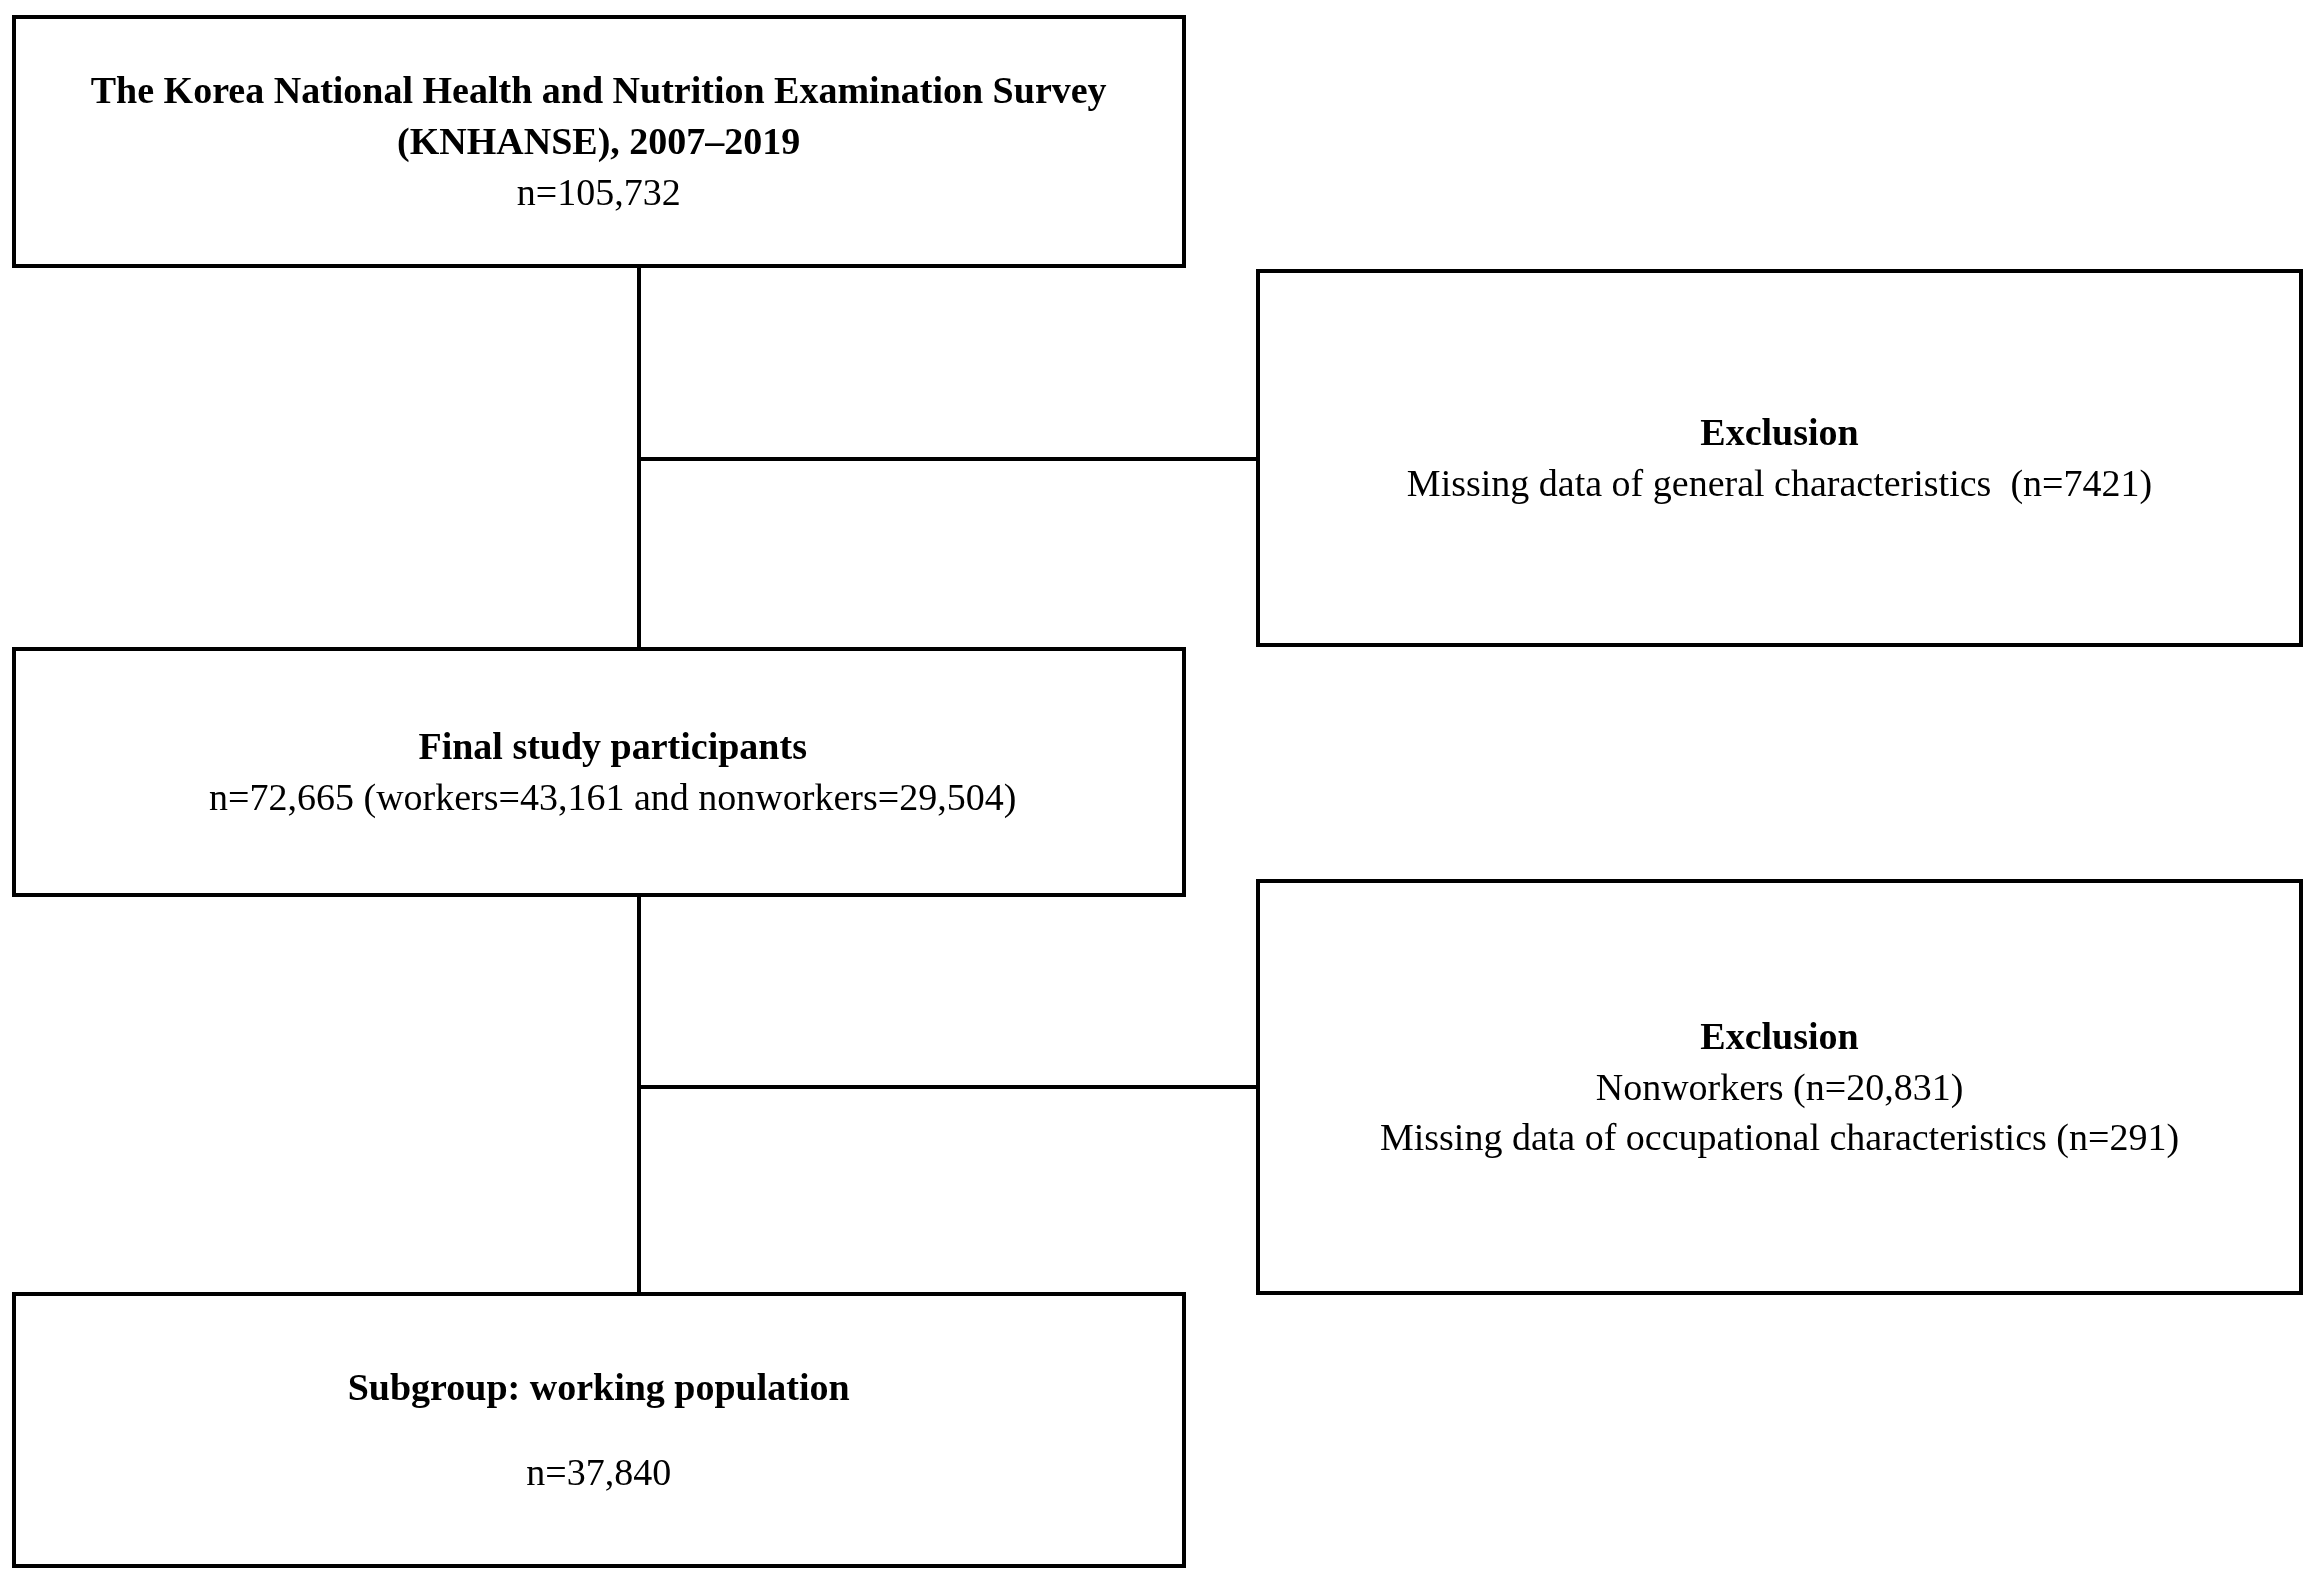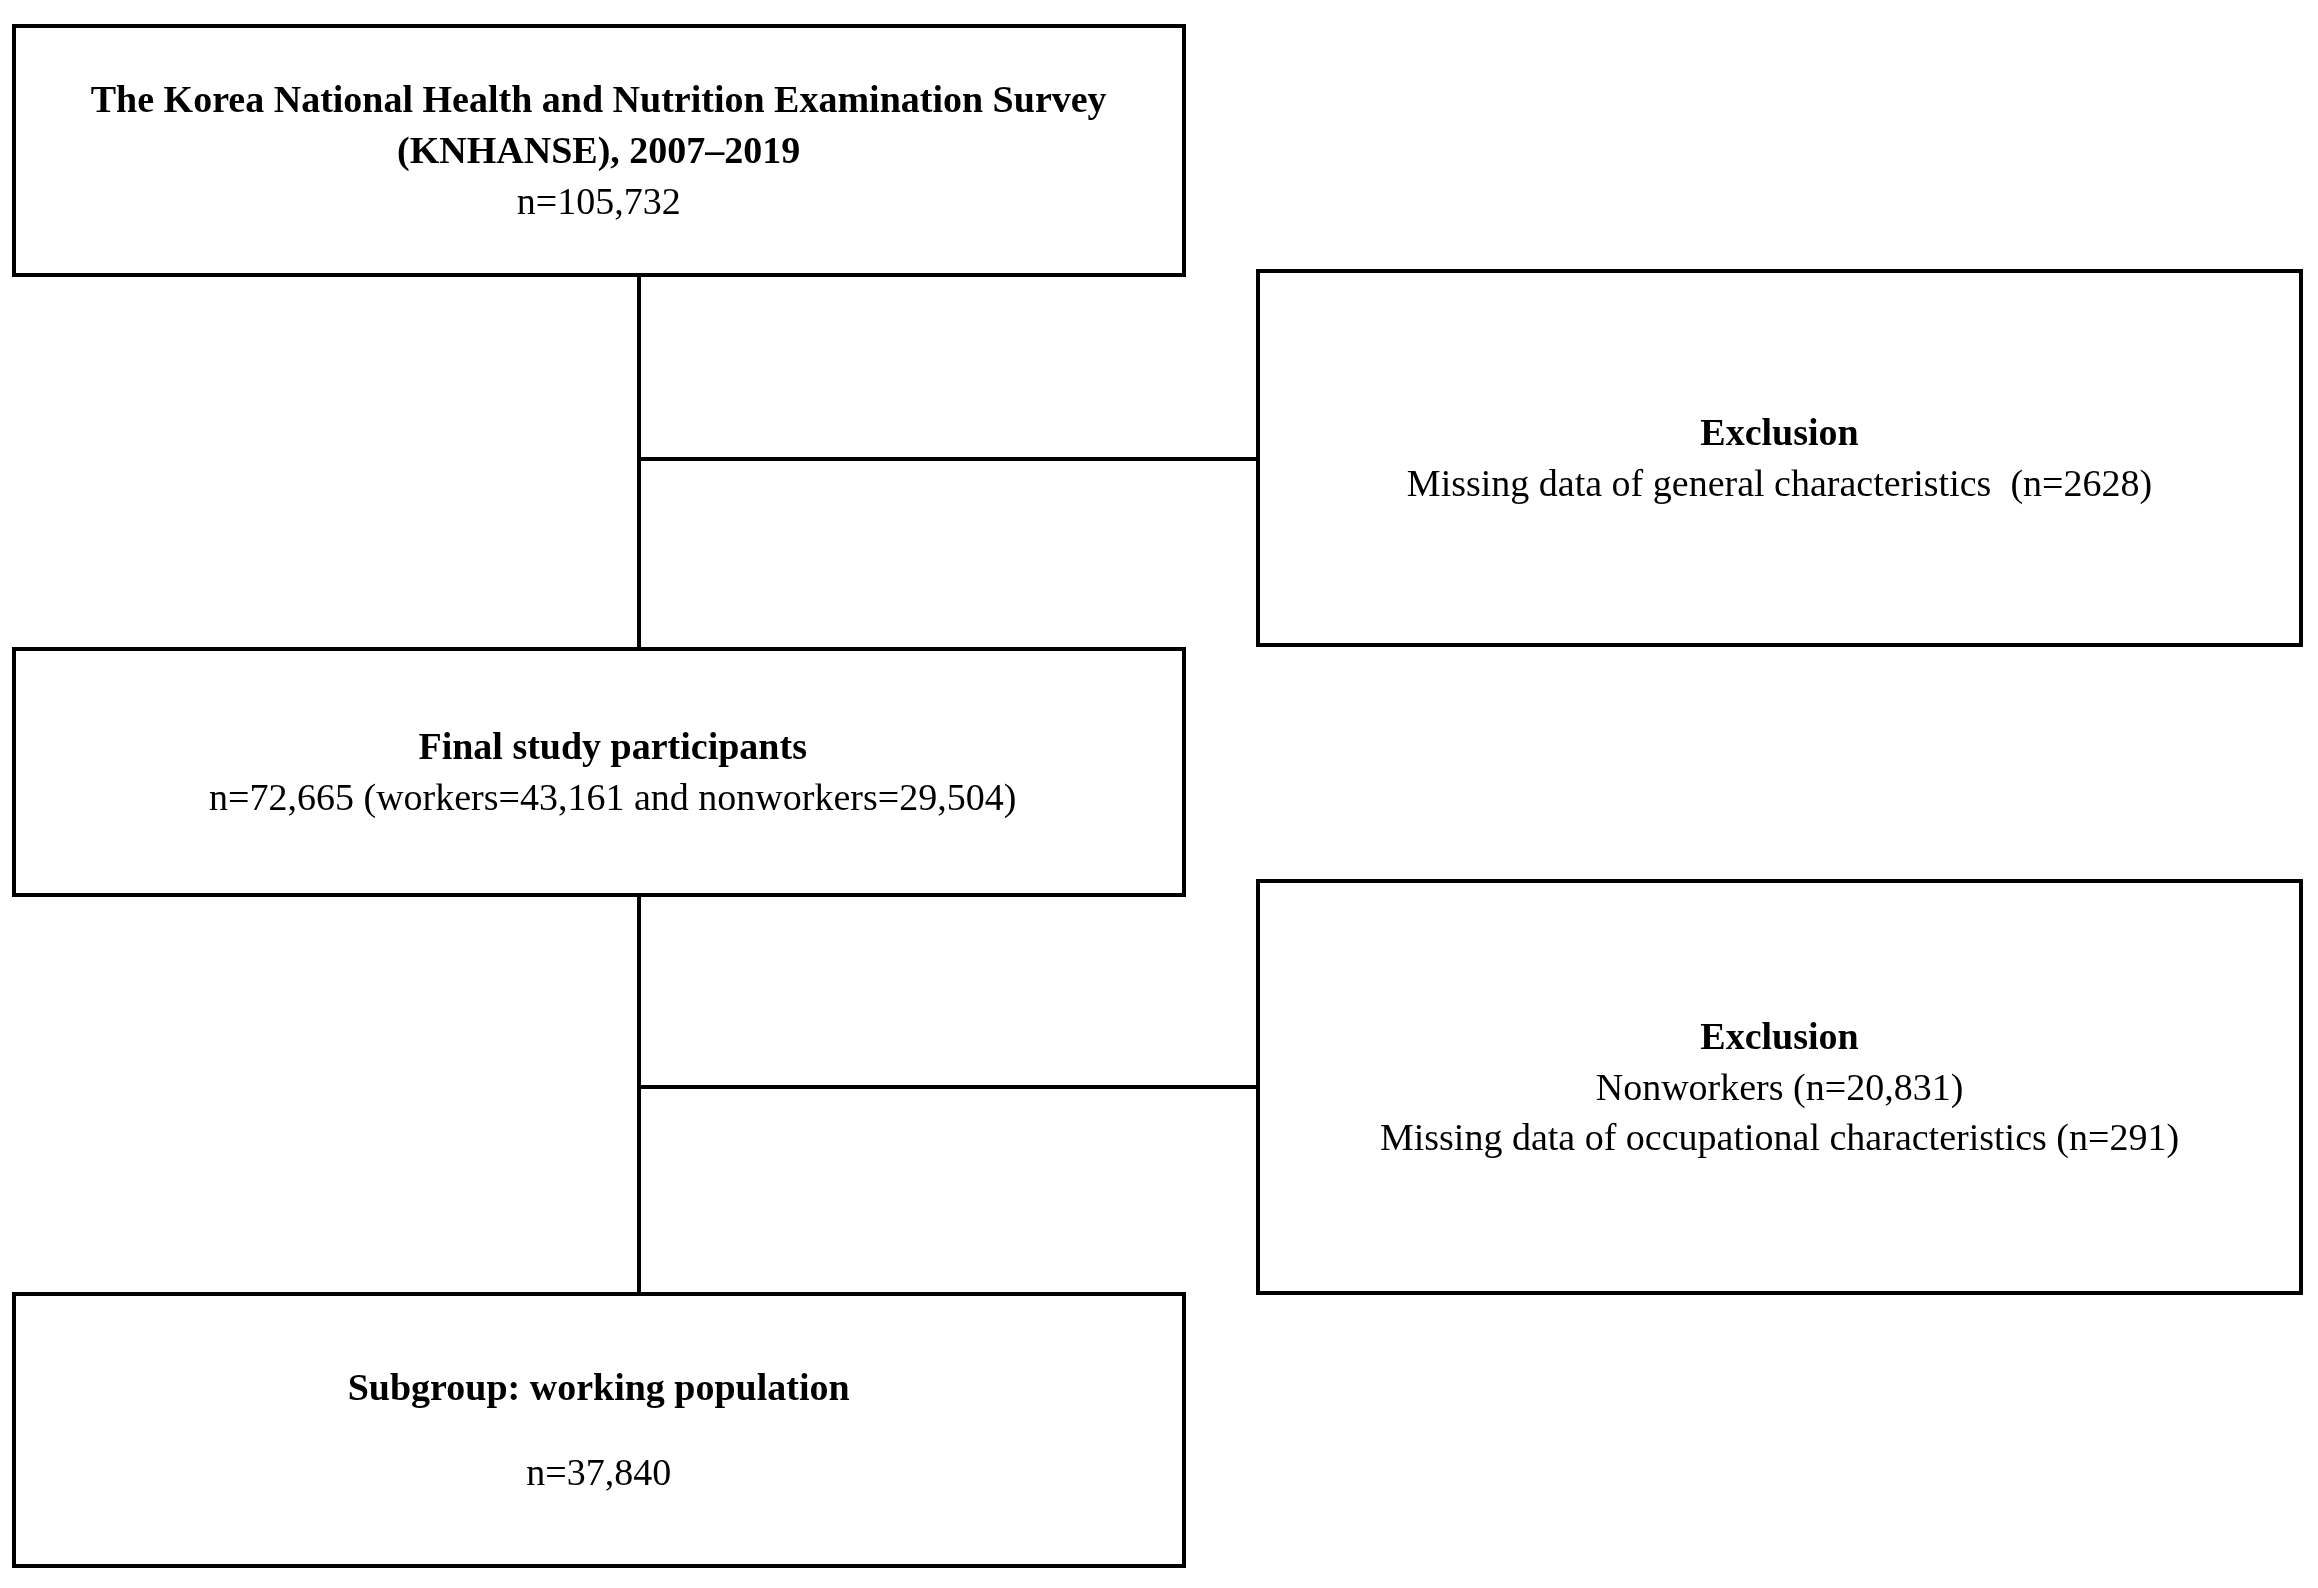--- a/index.html
+++ b/index.html
@@ -34,21 +34,21 @@
   }
   .flowbox .line.bold {
     font-weight: bold;
   }
   .connector {
     position: absolute;
     background: #000000;
     z-index: 1;
   }
   
-  #box-knhanes   { left: 11.7px;   top: 14.7px;   width: 1174px; height: 253px; margin-top: 9px; }
+  #box-knhanes   { left: 11.7px;   top: 14.7px;   width: 1174px; height: 253px; }
   #box-excl1     { left: 1256px; top: 269px;  width: 1047px; height: 378px; }
   #box-final     { left: 11.7px;   top: 647px; width: 1174px; height: 250px; padding-left: 28px; }
   #box-excl2     { left: 1256px; top: 879px; width: 1047px; height: 416px; }
   #box-subgroup  { left: 11.7px;   top: 1292px; width: 1174px; height: 276px; gap: 34px; }
   
   #conn-v1 { left: 637px; top: 268px;  width: 3.7px;    height: 379px; }
   #conn-h1 { left: 637px; top: 457px;  width: 619px; height: 4.3px;   }
   #conn-v2 { left: 637px; top: 897px; width: 3.7px;    height: 396px; }
   #conn-h2 { left: 637px; top: 1085px; width: 619px; height: 4.3px;   }
 </style>
@@ -58,21 +58,21 @@
 <div id="canvas">
 
   <div class="flowbox" id="box-knhanes">
     <div class="line bold">The Korea National Health and Nutrition Examination Survey</div>
     <div class="line bold">(KNHANSE), 2007–2019</div>
     <div class="line">n=105,732</div>
   </div>
 
   <div class="flowbox" id="box-excl1">
     <div class="line bold">Exclusion</div>
-    <div class="line">Missing data of general characteristics  (n=2628)</div>
+    <div class="line">Missing data of general characteristics  (n=7421)</div>
   </div>
 
   <div class="flowbox" id="box-final">
     <div class="line bold">Final study participants</div>
     <div class="line">n=72,665 (workers=43,161 and nonworkers=29,504)</div>
   </div>
 
   <div class="flowbox" id="box-excl2">
     <div class="line bold">Exclusion</div>
     <div class="line">Nonworkers (n=20,831)</div>

